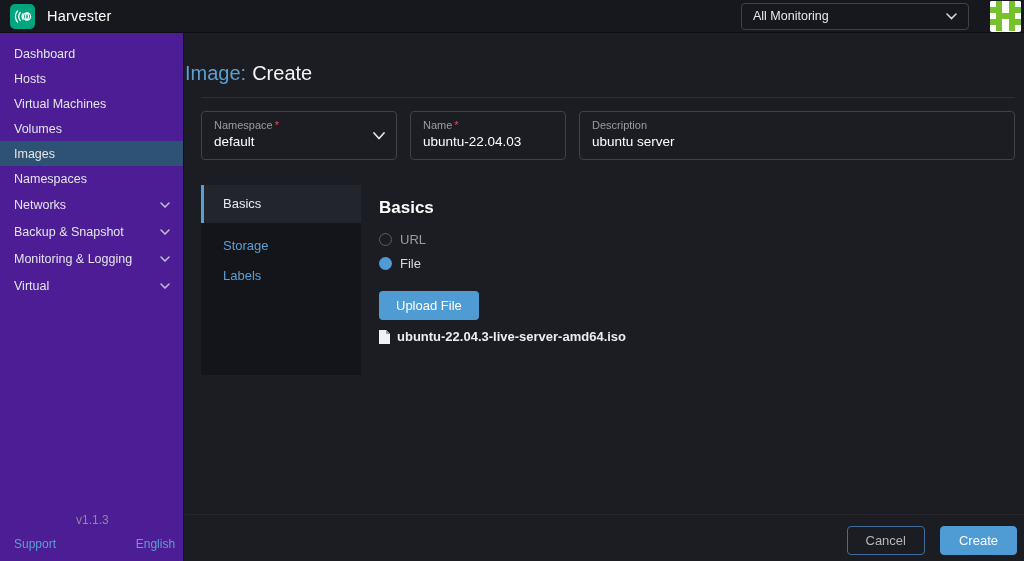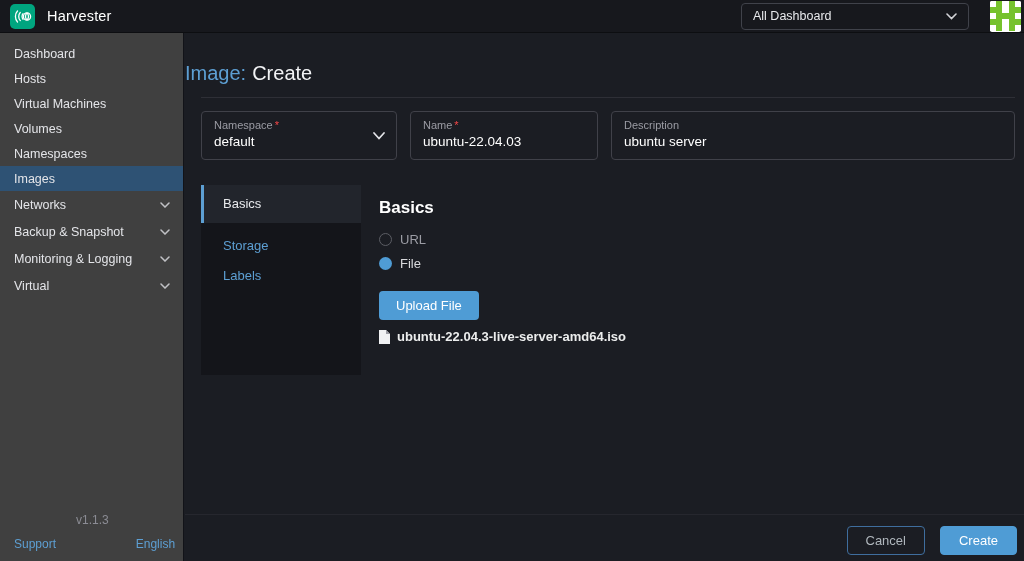--- a/index.html
+++ b/index.html
@@ -13,21 +13,21 @@
   .logo-box { width:25px; height:25px; border-radius:5px; display:flex; align-items:center; justify-content:center; flex:0 0 auto; }
   .app-name { color:#ffffff; font-size:14.5px; font-weight:500; margin-left:12px; letter-spacing:.2px; }
   .hdr-spacer { flex:1; }
   .ns-filter { width:228px; height:27px; border:1px solid #40424a; border-radius:4px; background:#17181d;
     display:flex; align-items:center; padding:0 11px; color:#e8e9ec; font-size:12.5px; margin-right:21px; cursor:pointer; }
   .ns-filter .chev { margin-left:auto; display:flex; }
   .avatar { width:31px; height:31px; background:#fff; border-radius:2px; overflow:hidden;
     display:grid; grid-template-columns:repeat(5,1fr); grid-template-rows:repeat(5,1fr); cursor:pointer; flex:0 0 auto; }
 
   
-  .sidebar { position:absolute; top:33px; left:0; width:184px; bottom:0; background:#404040; border-right:1px solid #121318; }
+  .sidebar { position:absolute; top:33px; left:0; width:184px; bottom:0; background:#4c1d95; border-right:1px solid #121318; }
   .nav { padding-top:8px; }
   .nav-item { height:25px; display:flex; align-items:center; padding:0 13px 0 14px;
     color:#e4e5e9; font-size:12.5px; cursor:pointer; }
   .nav-item.expandable { height:27px; }
   .nav-item.selected { background:#2e5274; }
   .nav-item .chev { margin-left:auto; display:flex; opacity:.9; }
   .sidebar-footer { position:absolute; bottom:10px; left:0; right:0; display:flex; align-items:center;
     padding:0 14px; font-size:12px; }
   .sf-link { color:#5d9fd3; cursor:pointer;margin-top:48px; }
   .sf-version { color:#8b8c94; margin:0 27px 0 20px; }
@@ -35,21 +35,21 @@
   
   .main { position:absolute; top:33px; left:185px; right:0; bottom:0; background:#1b1d23; }
   .page-title { position:absolute; top:29px; left:0; font-size:20px; font-weight:400; }
   .title-prefix { color:#5d9fd3; cursor:pointer; }
   .title-action { color:#f2f3f5; margin-left:6px; }
   .title-divider { position:absolute; top:64px; left:16px; right:9px; border-top:1px solid #2e2f36; }
 
   .form-row { position:absolute; top:78px; left:16px; right:9px; display:flex; gap:13px; }
   .field-box { position:relative; height:49px; border:1px solid #404149; border-radius:4px; padding:7px 24px 0 12px; background:#1b1d23; }
   .field-box.ns { width:196px; cursor:pointer; }
-  .field-box.nm { width:188px; }
+  .field-box.nm { width:156px; }
   .field-box.ds { flex:1; }
   .f-label { font-size:11px; color:#9b9ca4; }
   .f-req { color:#f64747; margin-left:2px; }
   .f-value { font-size:13.5px; color:#ffffff; margin-top:3px; }
   .select-chev { position:absolute; right:11px; top:50%; transform:translateY(-50%); display:flex; }
 
   .tab-section { position:absolute; top:152px; left:16px; right:9px; display:flex; align-items:flex-start; }
   .side-tabs { width:160px; min-height:190px; background:#14151a; }
   .tab { font-size:13px; cursor:pointer; }
   .tab.active { height:38px; line-height:38px; background:#22252c; color:#e9eaed; border-left:3px solid #5d9fd3; padding-left:19px; }
@@ -91,21 +91,21 @@
           <path d="M18 9.5 C15.5 12,15.5 18,18 20.5"></path>
           <circle cx="26" cy="15" r="7.2"></circle>
           <path d="M26 8.5 C22 11,22 19,26 21.5"></path>
           <path d="M26 8.5 C30 11,30 19,26 21.5"></path>
         </g>
       </svg>
     </div>
     <span class="app-name">Harvester</span>
     <div class="hdr-spacer"></div>
     <div class="ns-filter">
-      <span>All Dashboard</span>
+      <span>All Monitoring</span>
       <span class="chev">
         <svg width="11" height="7" viewBox="0 0 11 7">
             <path d="M1 1 L5.5 5.5 L10 1" stroke="#d2d3d7" stroke-width="1.6" fill="none" stroke-linecap="round"></path>
           </svg>
       </span>
     </div>
     <div class="avatar">
         <span style="background: rgb(255, 255, 255);"></span>
         <span style="background: rgb(118, 194, 45);"></span>
         <span style="background: rgb(255, 255, 255);"></span>
@@ -141,25 +141,25 @@
         </div>
       <div class="nav-item">
           <span>Hosts</span>
         </div>
       <div class="nav-item">
           <span>Virtual Machines</span>
         </div>
       <div class="nav-item">
           <span>Volumes</span>
         </div>
-      <div class="nav-item">
-          <span>Namespaces</span>
-        </div>
       <div class="nav-item selected">
           <span>Images</span>
+        </div>
+      <div class="nav-item">
+          <span>Namespaces</span>
         </div>
       <div class="nav-item expandable">
         <span>Networks</span>
         <span class="chev">
             <svg width="10" height="6" viewBox="0 0 10 6">
               <path d="M1 1 L5 5 L9 1" stroke="#cfd0d4" stroke-width="1.5" fill="none" stroke-linecap="round"></path>
             </svg>
           </span>
       </div>
       <div class="nav-item expandable">

